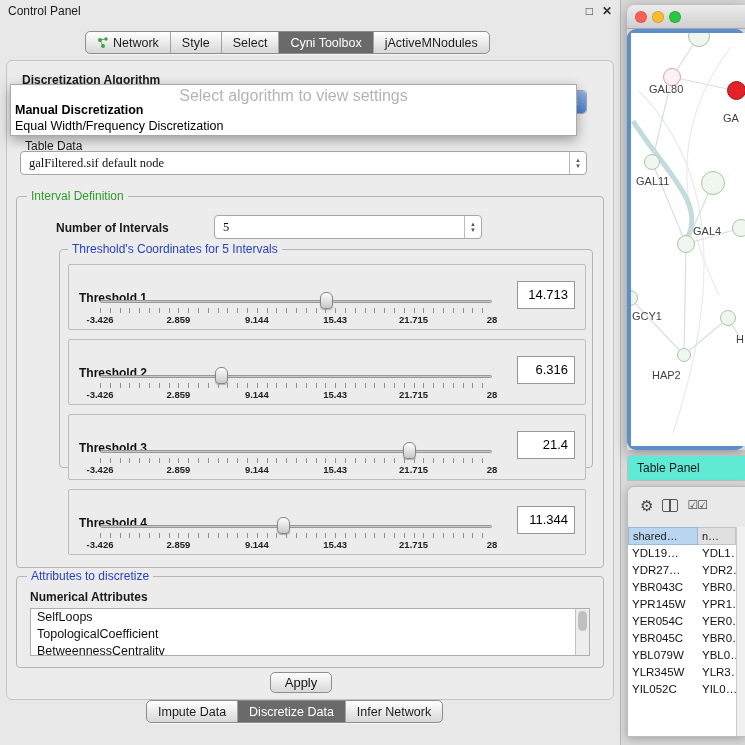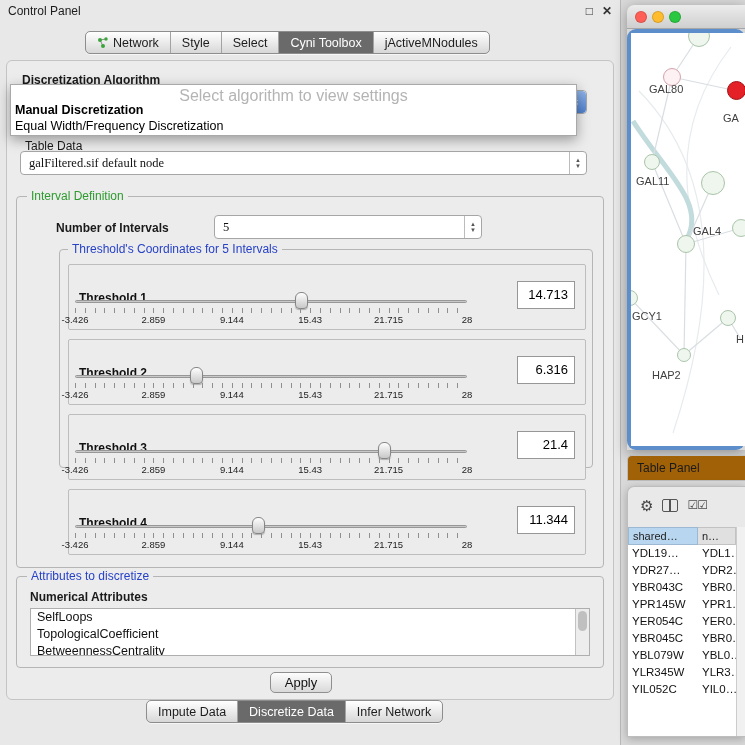--- a/index.html
+++ b/index.html
@@ -42,21 +42,21 @@
 
   
   .group { position:absolute; border:1px solid #b5b5b5; border-radius:4px; }
   .group-title { position:absolute; top:-8px; background:#ececec; padding:0 4px; font-size:12px; white-space:nowrap; }
   .gt-green { color:#2e9b2e; }
   .gt-blue  { color:#2742c8; }
 
   
   .th-panel { position:absolute; left:8px; width:518px; height:66px; border:1px solid #bdbdbd; border-radius:2px; background:#ececec; }
   .th-label { position:absolute; left:10px; top:6px; font-size:12px; font-weight:bold; color:#111;margin-top:20px; }
-  .slider { position:absolute; left:6px; top:26px; width:392px; height:38px; }
+  .slider { position:absolute; left:31px; top:26px; width:392px; height:38px;font-weight:bold; }
   .track { position:absolute; left:0; right:0; top:9px; height:3px; background:#c9c9c9; border:1px solid #979797; border-radius:2px; }
   .thumb { position:absolute; top:1px; width:13px; height:17px; background:linear-gradient(#fefefe,#c8c8c8); border:1px solid #868686; border-radius:6px 6px 4px 4px; box-shadow:0 1px 1px rgba(0,0,0,.25); }
   .ticks { position:absolute; left:0; right:0; top:17px; height:5px;
            background:repeating-linear-gradient(to right,#8f8f8f 0,#8f8f8f 1px,transparent 1px,transparent 9.8px); }
   .scale { position:absolute; left:0; right:0; top:23px; height:12px; font-size:9.5px; color:#222; }
   .scale span { position:absolute; transform:translateX(-50%); white-space:nowrap; }
   .sc0{left:0%} .sc1{left:20%} .sc2{left:40%} .sc3{left:60%} .sc4{left:80%} .sc5{left:100%}
   .th-value { position:absolute; right:10px; top:16px; width:58px; height:28px; background:#fff; border:1px solid #979797; font-size:13px; line-height:26px; text-align:right; padding-right:6px; color:#000; }
 
   
@@ -70,21 +70,21 @@
   
   #netwin { position:absolute; left:627px; top:5px; width:118px; height:445px; border-radius:7px 0 0 0; box-shadow:0 3px 14px rgba(0,0,0,.35); overflow:hidden; }
   .mac-titlebar { position:relative; height:24px; background:linear-gradient(#ececec,#cfcfcf); border-bottom:1px solid #a6a6a6; border-radius:7px 0 0 0; }
   .tl { position:absolute; top:6px; width:12px; height:12px; border-radius:50%; border:1px solid rgba(0,0,0,.15); }
   .netframe { position:absolute; left:0; top:24px; right:0; bottom:0; background:#5b8ecb; padding:4px 0 4px 4px;border-radius:9px; }
   #canvas { position:relative; width:100%; height:100%; background:#ffffff; overflow:hidden; }
   .node { position:absolute; border-radius:50%; background:#eef6ee; border:1px solid #a9c4a9; }
   .nlabel { position:absolute; font-size:11px; color:#3f3f3f; white-space:nowrap; }
 
   
-  #tp-bar { position:absolute; left:627px; top:455px; width:118px; height:26px; background:#a16207; border:1px solid #bdbdbd; border-right:none; border-radius:5px 0 0 0; font-size:12px; color:#1a1a1a; line-height:24px; padding-left:9px; }
+  #tp-bar { position:absolute; left:627px; top:455px; width:118px; height:26px; background:#5eead4; border:1px solid #bdbdbd; border-right:none; border-radius:5px 0 0 0; font-size:12px; color:#1a1a1a; line-height:24px; padding-left:9px; }
   #tablewin { position:absolute; left:627px; top:486px; width:118px; height:251px; background:#e9e9e9; border:1px solid #bdbdbd; border-right:none; border-radius:7px 0 0 0; box-shadow:0 2px 10px rgba(0,0,0,.25); overflow:hidden; }
   .ttoolbar { position:absolute; left:0; top:0; right:0; height:36px; display:flex; align-items:center; gap:9px; padding-left:12px; }
   .gear { font-size:15px; color:#444; line-height:1; }
   .cols-ic { width:16px; height:13px; border:1.5px solid #555; border-radius:2px; position:relative; }
   .cols-ic:before { content:""; position:absolute; left:6px; top:0; bottom:0; width:1.5px; background:#555; }
   .chk { font-size:12px; color:#4a4a4a; line-height:1; letter-spacing:-1px; }
   .thead { position:absolute; left:0; top:40px; right:9px; height:18px; display:flex; font-size:11px; color:#222; }
   .hc0 { width:70px; background:#b9d6f0; border:1px solid #9cb8d2; line-height:16px; padding-left:4px; }
   .hc1 { flex:1; background:#e0e0e0; border:1px solid #c2c2c2; border-left:none; line-height:16px; padding-left:4px; }
   .tbody { position:absolute; left:0; top:58px; right:9px; bottom:0; background:#ffffff; font-size:11.5px; color:#111; }

